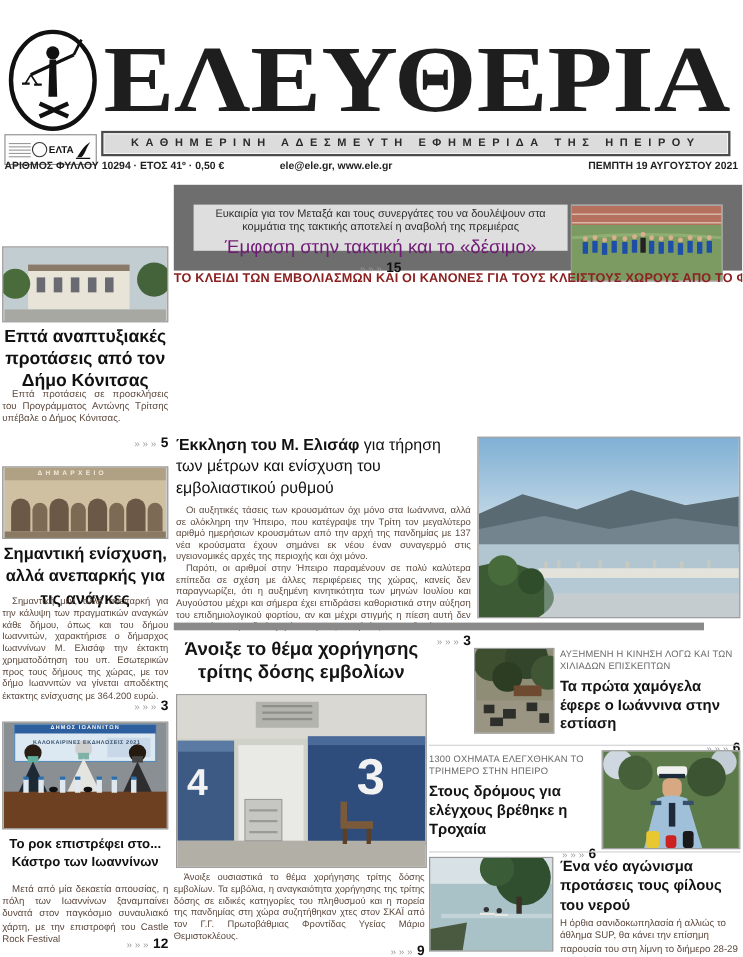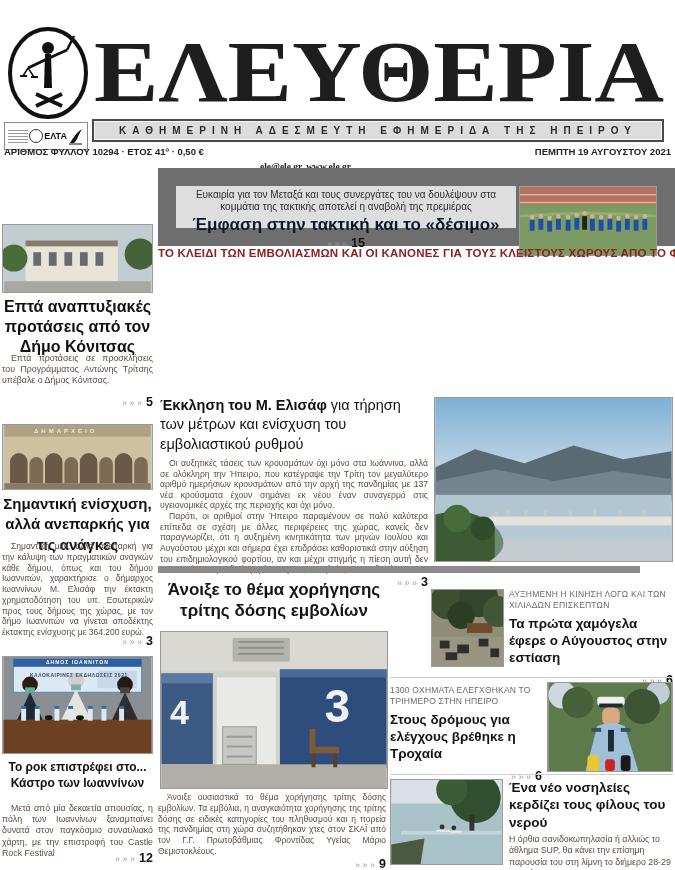--- a/index.html
+++ b/index.html
@@ -26,34 +26,34 @@
     left:4px; top:122px; width:84px; height:28px;
     border:1px solid #8a8a8a; background:#fdfdfd;
     display:flex; align-items:center; justify-content:space-around; padding:2px;
   }
   .elta-lines { width:20px; }
   .elta-lines i { display:block; height:1px; background:#999; margin:2px 0; }
   .elta-circle { width:14px; height:14px; border:1.5px solid #333; border-radius:50%; }
   .elta-label { font-size:9px; font-weight:bold; color:#111; }
   .info-row { left:0; top:146px; width:675px; height:14px; font-size:9.5px; font-weight:bold; color:#222; }
   .info-issue { left:4px; top:0; }
-  .info-contact { left:0; top:16px; width:611px; text-align:center;font-family:Liberation Serif, serif; }
+  .info-contact { left:0; top:0; width:611px; text-align:center; }
   .info-date { right:4px; top:0; }
 
   
   .banner {
     left:158px; top:168px; width:517px; height:78px;
     background:#6e6e6e; padding:18px; display:flex; gap:3px;
   }
   .banner-text {
     flex:1; background:#dedede; padding:3px 6px 2px;
     display:flex; flex-direction:column; align-items:center; text-align:center;
   }
   .banner-kicker { font-size:10px; line-height:1.22; color:#2d2d2d; }
-  .banner-head { font-size:17px; font-weight:bold; color:#0f172a; margin-top:2px; white-space:nowrap; }
+  .banner-head { font-size:17px; font-weight:normal; color:#701a75; margin-top:2px; white-space:nowrap; }
   .banner-ref { margin-top:1px; }
   .photo { display:block; border:1px solid #9a9a9a; background:#ccc; }
   .team-photo { width:138px; height:70px; }
 
   
   .red-strip {
     left:158px; top:247px; width:517px; text-align:center;
     font-size:11.5px; font-weight:bold; color:#8b2121; letter-spacing:.2px; white-space:nowrap;
   }
   .main-head {
@@ -389,21 +389,21 @@
       <rect x="8" y="52" width="10" height="8"></rect>
         <rect x="26" y="56" width="12" height="9"></rect>
       <rect x="48" y="50" width="10" height="8"></rect>
         <rect x="60" y="60" width="9" height="9"></rect>
       <rect x="14" y="64" width="12" height="8"></rect>
     </g>
     <rect x="36" y="34" width="26" height="10" fill="#6e4a30"></rect>
   </svg>
   <div class="abs r1">
     <div class="kicker">ΑΥΞΗΜΕΝΗ Η ΚΙΝΗΣΗ ΛΟΓΩ ΚΑΙ ΤΩΝ ΧΙΛΙΑΔΩΝ ΕΠΙΣΚΕΠΤΩΝ</div>
-    <div class="r-head">Τα πρώτα χαμόγελα έφερε ο Αύγουστος στην εστίαση</div>
+    <div class="r-head">Τα πρώτα χαμόγελα έφερε ο Ιωάννινα στην εστίαση</div>
     <div class="ref" style="margin-top:6px;">
       <span>» » »</span><b>6</b>
     </div>
   </div>
 
   <div class="abs thin-div div1"></div>
 
   <div class="abs r2">
     <div class="kicker">1300 ΟΧΗΜΑΤΑ ΕΛΕΓΧΘΗΚΑΝ ΤΟ ΤΡΙΗΜΕΡΟ ΣΤΗΝ ΗΠΕΙΡΟ</div>
     <div class="r-head">Στους δρόμους για ελέγχους βρέθηκε η Τροχαία</div>
@@ -438,20 +438,20 @@
     <circle cx="62" cy="10" r="16" fill="#3a5c36"></circle>
     <rect x="80" y="36" width="5" height="16" fill="#3a3028"></rect>
     <path d="M0 66 L34 60 L30 86 L0 86 Z" fill="#4a5a40"></path>
     <rect x="10" y="52" width="103" height="4" fill="#c2d4d8"></rect>
     <circle cx="52" cy="48" r="2.5" fill="#333"></circle>
     <circle cx="64" cy="49" r="2.5" fill="#333"></circle>
     <rect x="46" y="51" width="14" height="2" fill="#e8e8e4"></rect>
     <rect x="60" y="52" width="12" height="2" fill="#e8e8e4"></rect>
   </svg>
   <div class="abs r3">
-    <div class="r-head" style="margin-top:0;">Ένα νέο νοσηλείες κερδίζει τους φίλους του νερού</div>
+    <div class="r-head" style="margin-top:0;">Ένα νέο αγώνισμα προτάσεις τους φίλους του νερού</div>
     <div class="body-txt" style="margin-top:3px;">
       <p style="text-indent:0;">Η όρθια σανιδοκωπηλασία ή αλλιώς το άθλημα SUP, θα κάνει την επίσημη παρουσία του στη λίμνη το διήμερο 28-29 Αυγούστου</p>
     </div>
 
   </div>
 
 </div>
 
 </body></html>

